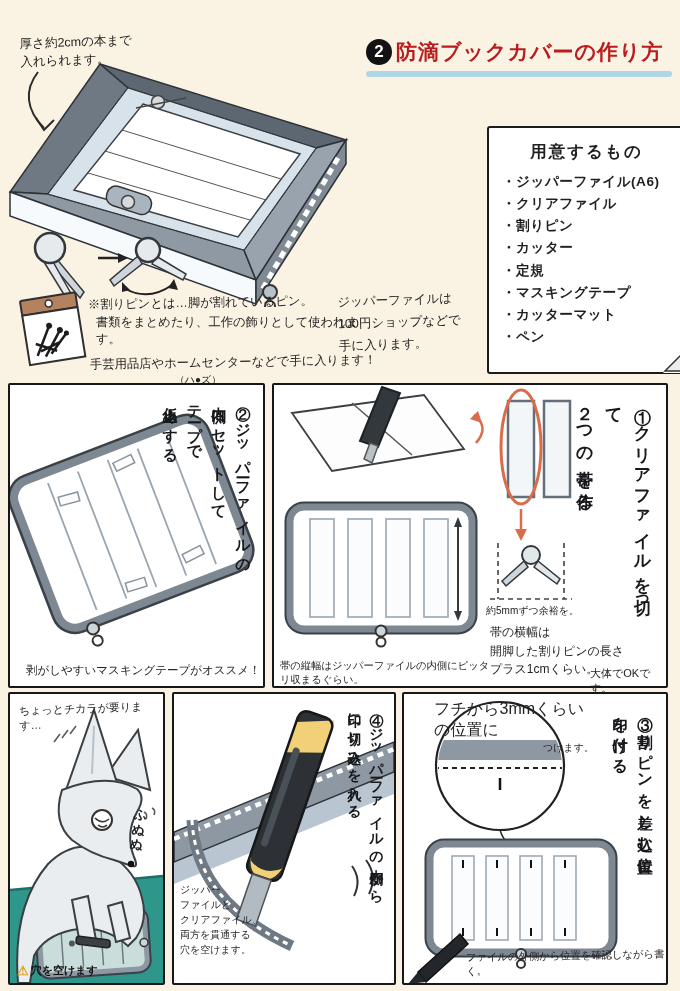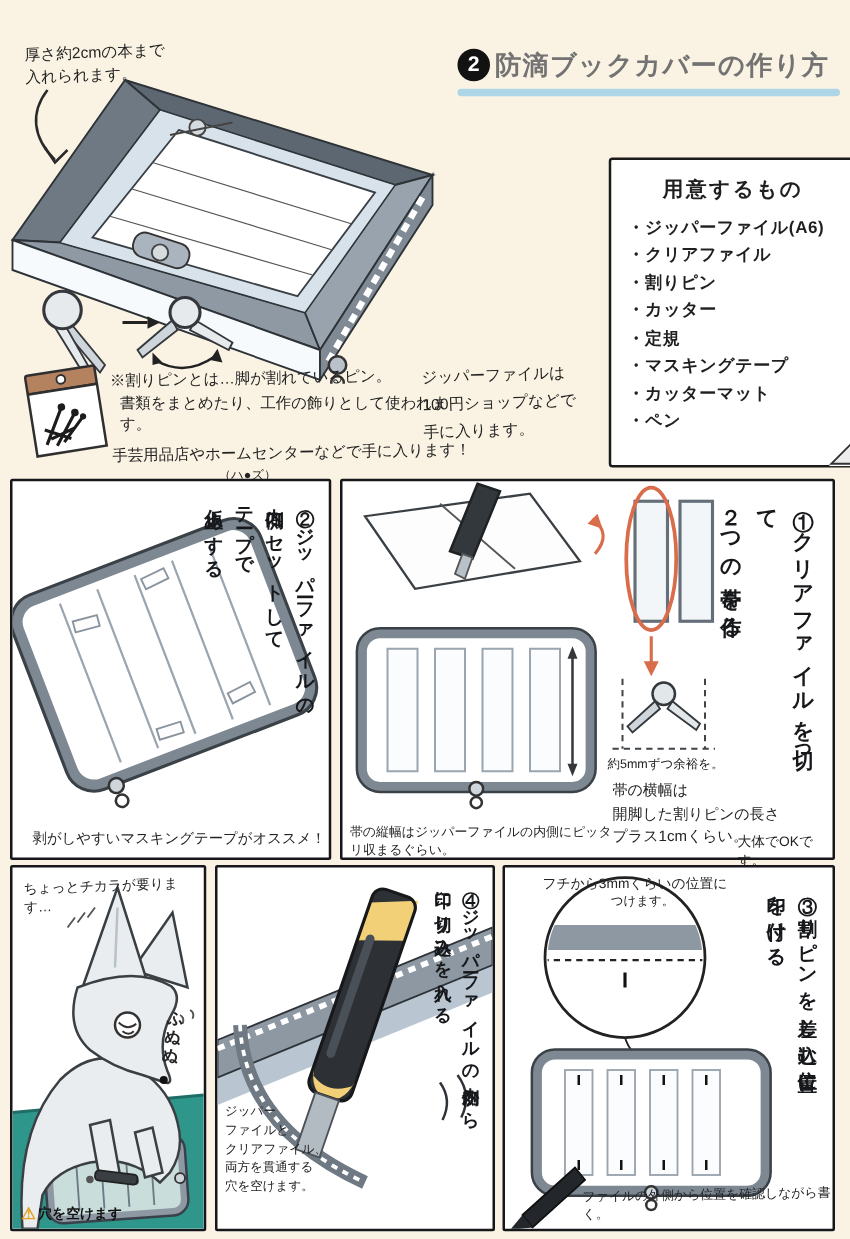--- a/index.html
+++ b/index.html
@@ -2,21 +2,21 @@
 <html><head>
 <meta charset="utf-8">
 <style>
   html,body{margin:0;padding:0}
   body{width:680px;height:991px;background:#faf3e3;font-family:"Liberation Sans",sans-serif;color:#1f1f1f;position:relative;overflow:hidden}
   .abs{position:absolute}
   .panel{position:absolute;background:#fff;border:2px solid #16161b;border-radius:2px;box-sizing:border-box}
   .vtext{writing-mode:vertical-rl;white-space:pre-line;font-weight:600;color:#17181b}
   .hand{white-space:pre-line;color:#232323;font-weight:500}
   .title-badge{display:inline-flex;align-items:center;justify-content:center;width:26px;height:26px;border-radius:50%;background:#121212;color:#fff;font-weight:700;font-size:17px}
-  .title-text{font-size:21px;font-weight:700;color:#737373;letter-spacing:1px}
+  .title-text{font-size:21px;font-weight:700;color:#b91c1c;letter-spacing:1px}
   .underline{position:absolute;background:#aed6e6;border-radius:3px}
   .mat-box{position:absolute;background:#fff;border:2px solid #1b1b1b;border-radius:3px;box-sizing:border-box}
   .mat-title{text-align:center;font-size:16.5px;font-weight:700;margin:13px 0 8px 0;letter-spacing:2px}
   .mat-list{list-style:none;margin:0;padding:0 0 0 13px;font-size:13.6px;font-weight:700;line-height:1.63;letter-spacing:.5px}
   svg{display:block}
 </style>
 </head>
 <body>
 
 <div class="abs hand" style="left:20px;top:33px;font-size:12.5px;line-height:1.45;transform:rotate(-2deg)">厚さ約2cmの本まで
@@ -251,17 +251,17 @@
     <rect x="150" y="162" width="22" height="84" fill="#fbfcfd" stroke="#9aa5af" stroke-width="1.5"></rect>
     <path d="M59,166 L59,174 M93,166 L93,174 M127,166 L127,174 M161,166 L161,174 M59,234 L59,242 M93,234 L93,242 M127,234 L127,242 M161,234 L161,242" stroke="#111" stroke-width="2"></path>
     <circle cx="117" cy="260" r="5" fill="#cfd6db" stroke="#333" stroke-width="2"></circle>
     <circle cx="117" cy="270" r="4" fill="none" stroke="#333" stroke-width="2"></circle>
     <polygon points="14,278 56,240 64,250 22,288" fill="#23272b" stroke="#111" stroke-width="1.5"></polygon>
     <polygon points="14,278 22,288 4,290" fill="#23272b"></polygon>
   </svg>
   <div class="vtext" style="position:absolute;right:8px;top:10px;font-size:15.5px;line-height:1.62;letter-spacing:2px;height:260px">③割りピンを差し込む位置に
 印を付ける</div>
   <div style="position:absolute;left:30px;top:5px;width:160px">
-    <div class="hand" style="font-size:11px">フチから3mmくらいの位置に</div>
-    <div class="hand" style="font-size:10px;text-align:center">つけます。</div>
+    <div class="hand" style="font-size:16px">フチから3mmくらいの位置に</div>
+    <div class="hand" style="font-size:10px;text-align:right">つけます。</div>
   </div>
   <div class="hand" style="position:absolute;left:62px;bottom:6px;font-size:10.3px;transform:rotate(-1deg)">ファイルの外側から位置を確認しながら書く。</div>
 </div>
 
 </body></html>

